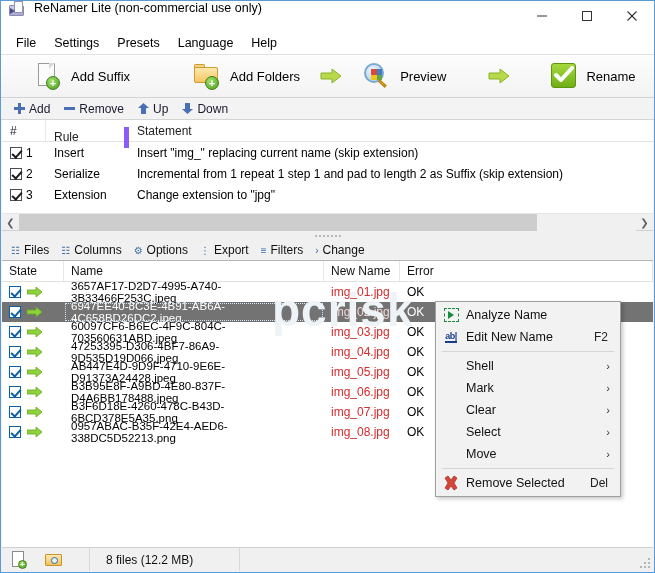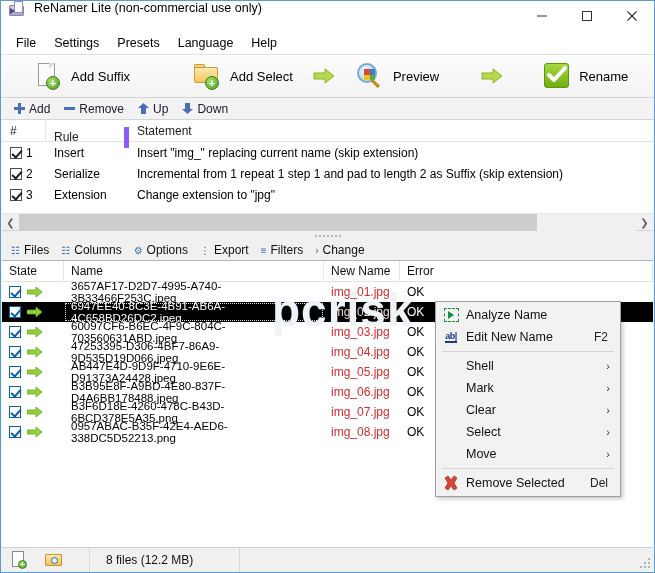--- a/index.html
+++ b/index.html
@@ -263,21 +263,21 @@
   .c-rest  { flex: 1; }
 
   .fl-row {
     display: flex; height: 20px; align-items: center;
     font-size: 12px; color: #000;
   }
   .fl-row .cell { height: 100%; display: flex; align-items: center; padding-left: 7px; }
   .fl-row .cell.c-state { gap: 6px; }
   .fl-row .cell.c-name { font-size: 11.5px; }
   .fl-row .cell.c-new { color: #d42a2a; }
-  .fl-row.selected { background: #000000; color: #fff; }
+  .fl-row.selected { background: #737373; color: #fff; }
   .fl-row.selected .cell.c-new { color: #f4d6d6; }
   .fl-row.selected .cell.c-name {
     outline: 1px dotted #cfe6f8; outline-offset: -2px;
   }
   .garrow-sm svg { display: block; }
 
   
   .watermark {
     position: absolute; left: 270px; top: 22px;
     font-size: 46px; font-weight: bold;
@@ -401,21 +401,21 @@
       </div>
       <div class="tb-label">Add Suffix</div>
     </div>
 
     <div class="tb-btn" style="margin-left:42px;">
       <div class="tb-ico ico-folder">
         <div class="ftab"></div>
           <div class="fbody"></div>
           <div class="plus-badge">+</div>
       </div>
-      <div class="tb-label">Add Select</div>
+      <div class="tb-label">Add Folders</div>
     </div>
 
     <div class="tb-sep garrow">
       <svg width="22" height="16" viewBox="0 0 22 16">
         <path d="M1 5 H12 V1 L21 8 L12 15 V11 H1 Z" fill="#b9d94a" stroke="#8bb32c" stroke-width="1"></path>
       </svg>
     </div>
 
     <div class="tb-btn">
       <div class="tb-ico ico-prev">

